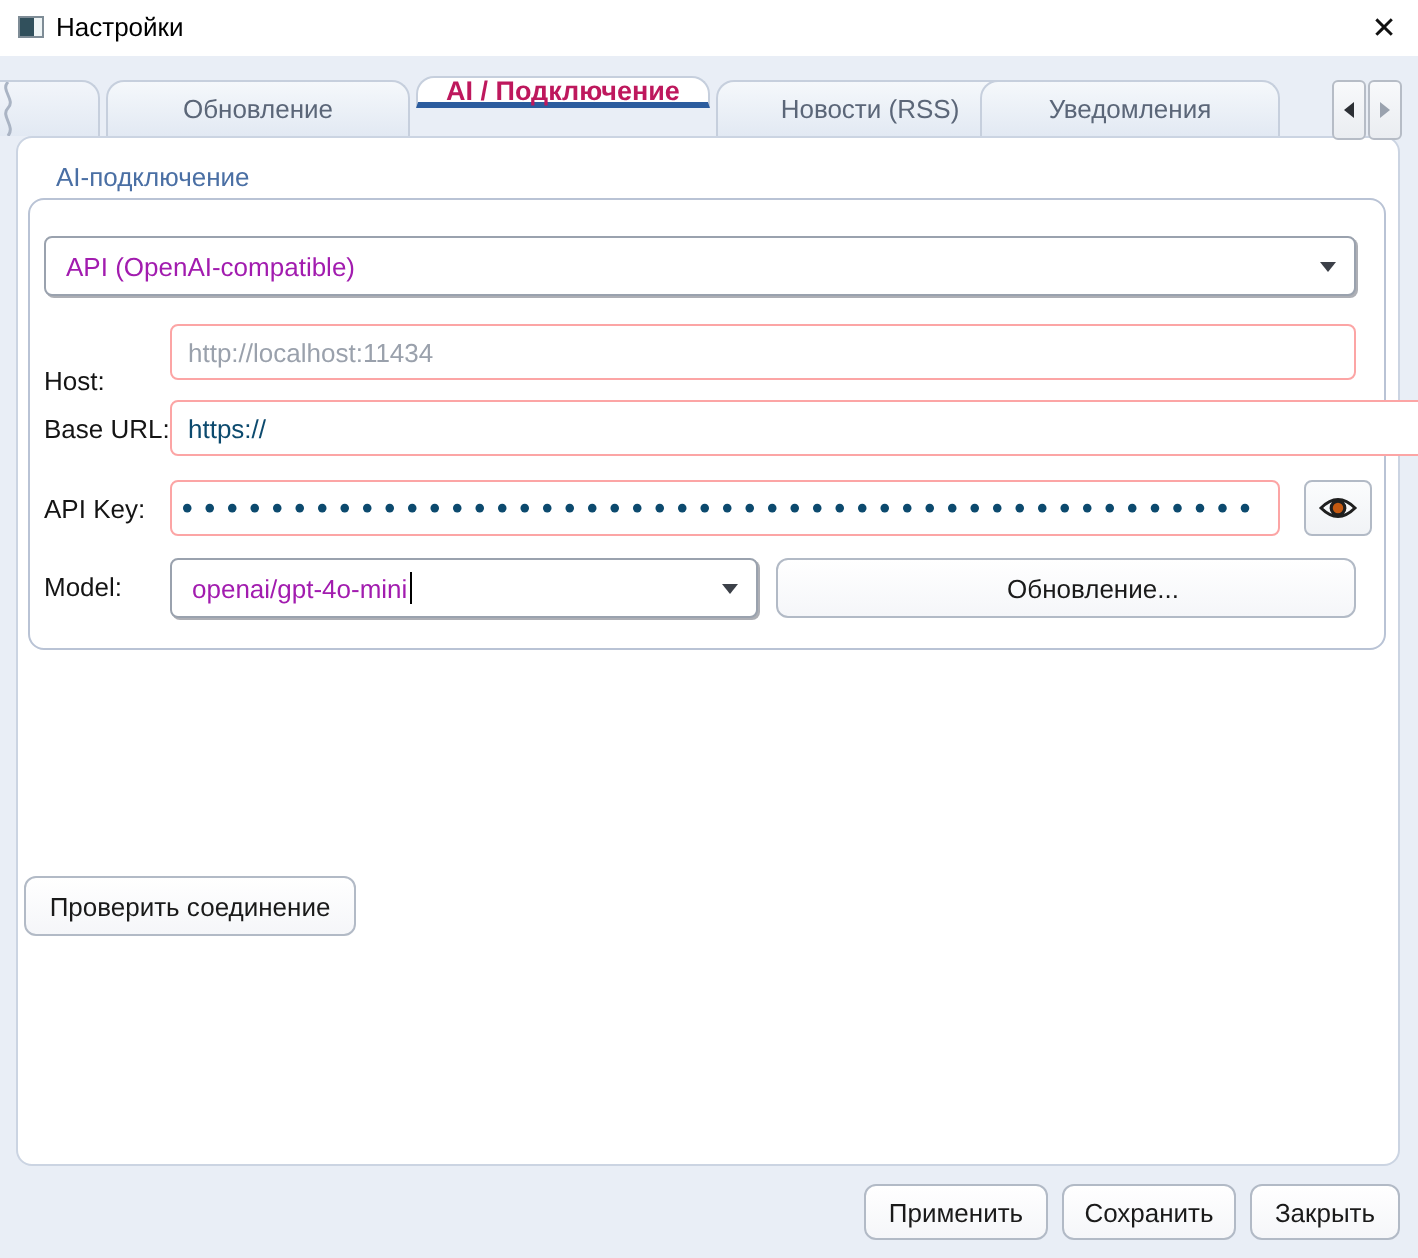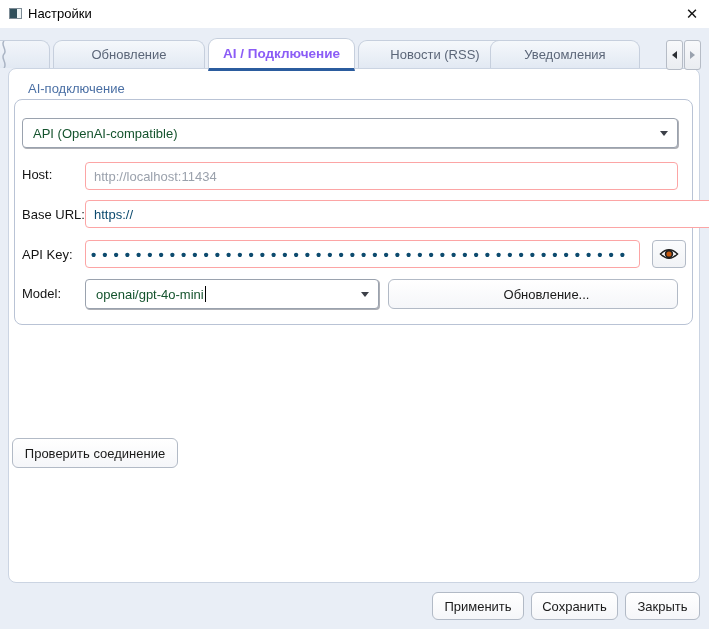--- a/index.html
+++ b/index.html
@@ -25,21 +25,21 @@
   .dialog-bg { position:absolute; left:0; top:28px; width:709px; height:601px; background:#e9eef6; }
   
   .tab {
     position:absolute; top:40px; height:28px; box-sizing:border-box;
     background:linear-gradient(#f5f8fb,#e2e9f3);
     border:1px solid #c6cfdd; border-bottom:none; border-radius:9px 9px 0 0;
     color:#5b6678; font-size:13px;
     display:flex; align-items:center; justify-content:center; z-index:2; cursor:pointer;
   }
   .tab.active {
-    top:38px; height:33px; background:#ffffff; color:#8b5cf6; font-weight:bold;
+    top:38px; height:16px; background:#ffffff; color:#be185d; font-weight:bold;
     border-bottom:3px solid #2b5c9e; z-index:3; font-size:13.5px;
   }
   .partial-tab {
     position:absolute; left:-12px; top:40px; width:62px; height:28px; box-sizing:border-box;
     background:linear-gradient(#f2f5fa,#e2e9f3);
     border:1px solid #c6cfdd; border-bottom:none; border-radius:9px 9px 0 0; z-index:2; cursor:pointer;
   }
   .torn-edge { position:absolute; left:0px; top:41px; z-index:3; }
   .tab-scroll-btn {
     position:absolute; top:40px; width:17px; height:30px; box-sizing:border-box;
@@ -68,21 +68,21 @@
     border:1px solid #fca5a5; border-radius:4px; background:#fff;
     font-family:inherit; font-size:13px; color:#0c4a6e; padding:0 8px; outline:none;
   }
   .text-input::placeholder { color:#9aa1ac; }
   .masked-input { font-size:15px; font-weight:600; letter-spacing:6px; padding:0 5px; overflow:hidden; white-space:nowrap; }
   .combo {
     position:absolute; box-sizing:border-box; z-index:3;
     border:1px solid #9aa2ae; border-radius:4px; background:#fff;
     box-shadow:1px 1px 0 rgba(105,110,120,.55);
     display:flex; align-items:center; padding:0 22px 0 10px;
-    font-size:13px; color:#14532d; cursor:pointer;
+    font-size:13px; color:#a21caf; cursor:pointer;
   }
   .combo-arrow {
     position:absolute; right:9px; top:50%; margin-top:-2px;
     width:0; height:0; border-left:4px solid transparent; border-right:4px solid transparent;
     border-top:5px solid #3c4048;
   }
   .caret { display:inline-block; width:1px; height:16px; background:#000; margin-left:1px; }
   .btn {
     position:absolute; box-sizing:border-box; z-index:3;
     border:1px solid #b2bac6; border-radius:6px;
@@ -127,21 +127,21 @@
   <div class="panel"></div>
 
   <span class="group-title">AI-подключение</span>
   <div class="groupbox"></div>
 
   <div class="combo" style="left:22px; top:118px; width:656px; height:30px;">
     <span>API (OpenAI-compatible)</span>
     <span class="combo-arrow"></span>
   </div>
 
-  <div class="field-label" style="left:22px; top:160px;">Host:</div>
+  <div class="field-label" style="left:22px; top:176px;">Host:</div>
   <input class="text-input" style="left: 85px; top: 162px; width: 593px; height: 28px;" placeholder="http://localhost:11434">
 
   <div class="field-label" style="left:22px; top:200px;">Base URL:</div>
   <input class="text-input" style="left: 85px; top: 200px; width: 695px; height: 28px;" value="https://">
 
   <div class="field-label" style="left:22px; top:240px;">API Key:</div>
   <input class="text-input masked-input" style="left: 85px; top: 240px; width: 555px; height: 28px;" value="••••••••••••••••••••••••••••••••••••••••••••••••">
   <div class="eye-btn">
     <svg width="20" height="14" viewBox="0 0 20 14">
       <path d="M1.5 7 Q10 -1.5 18.5 7 Q10 15.5 1.5 7 Z" fill="none" stroke="#1f1f1f" stroke-width="1.5"></path>

